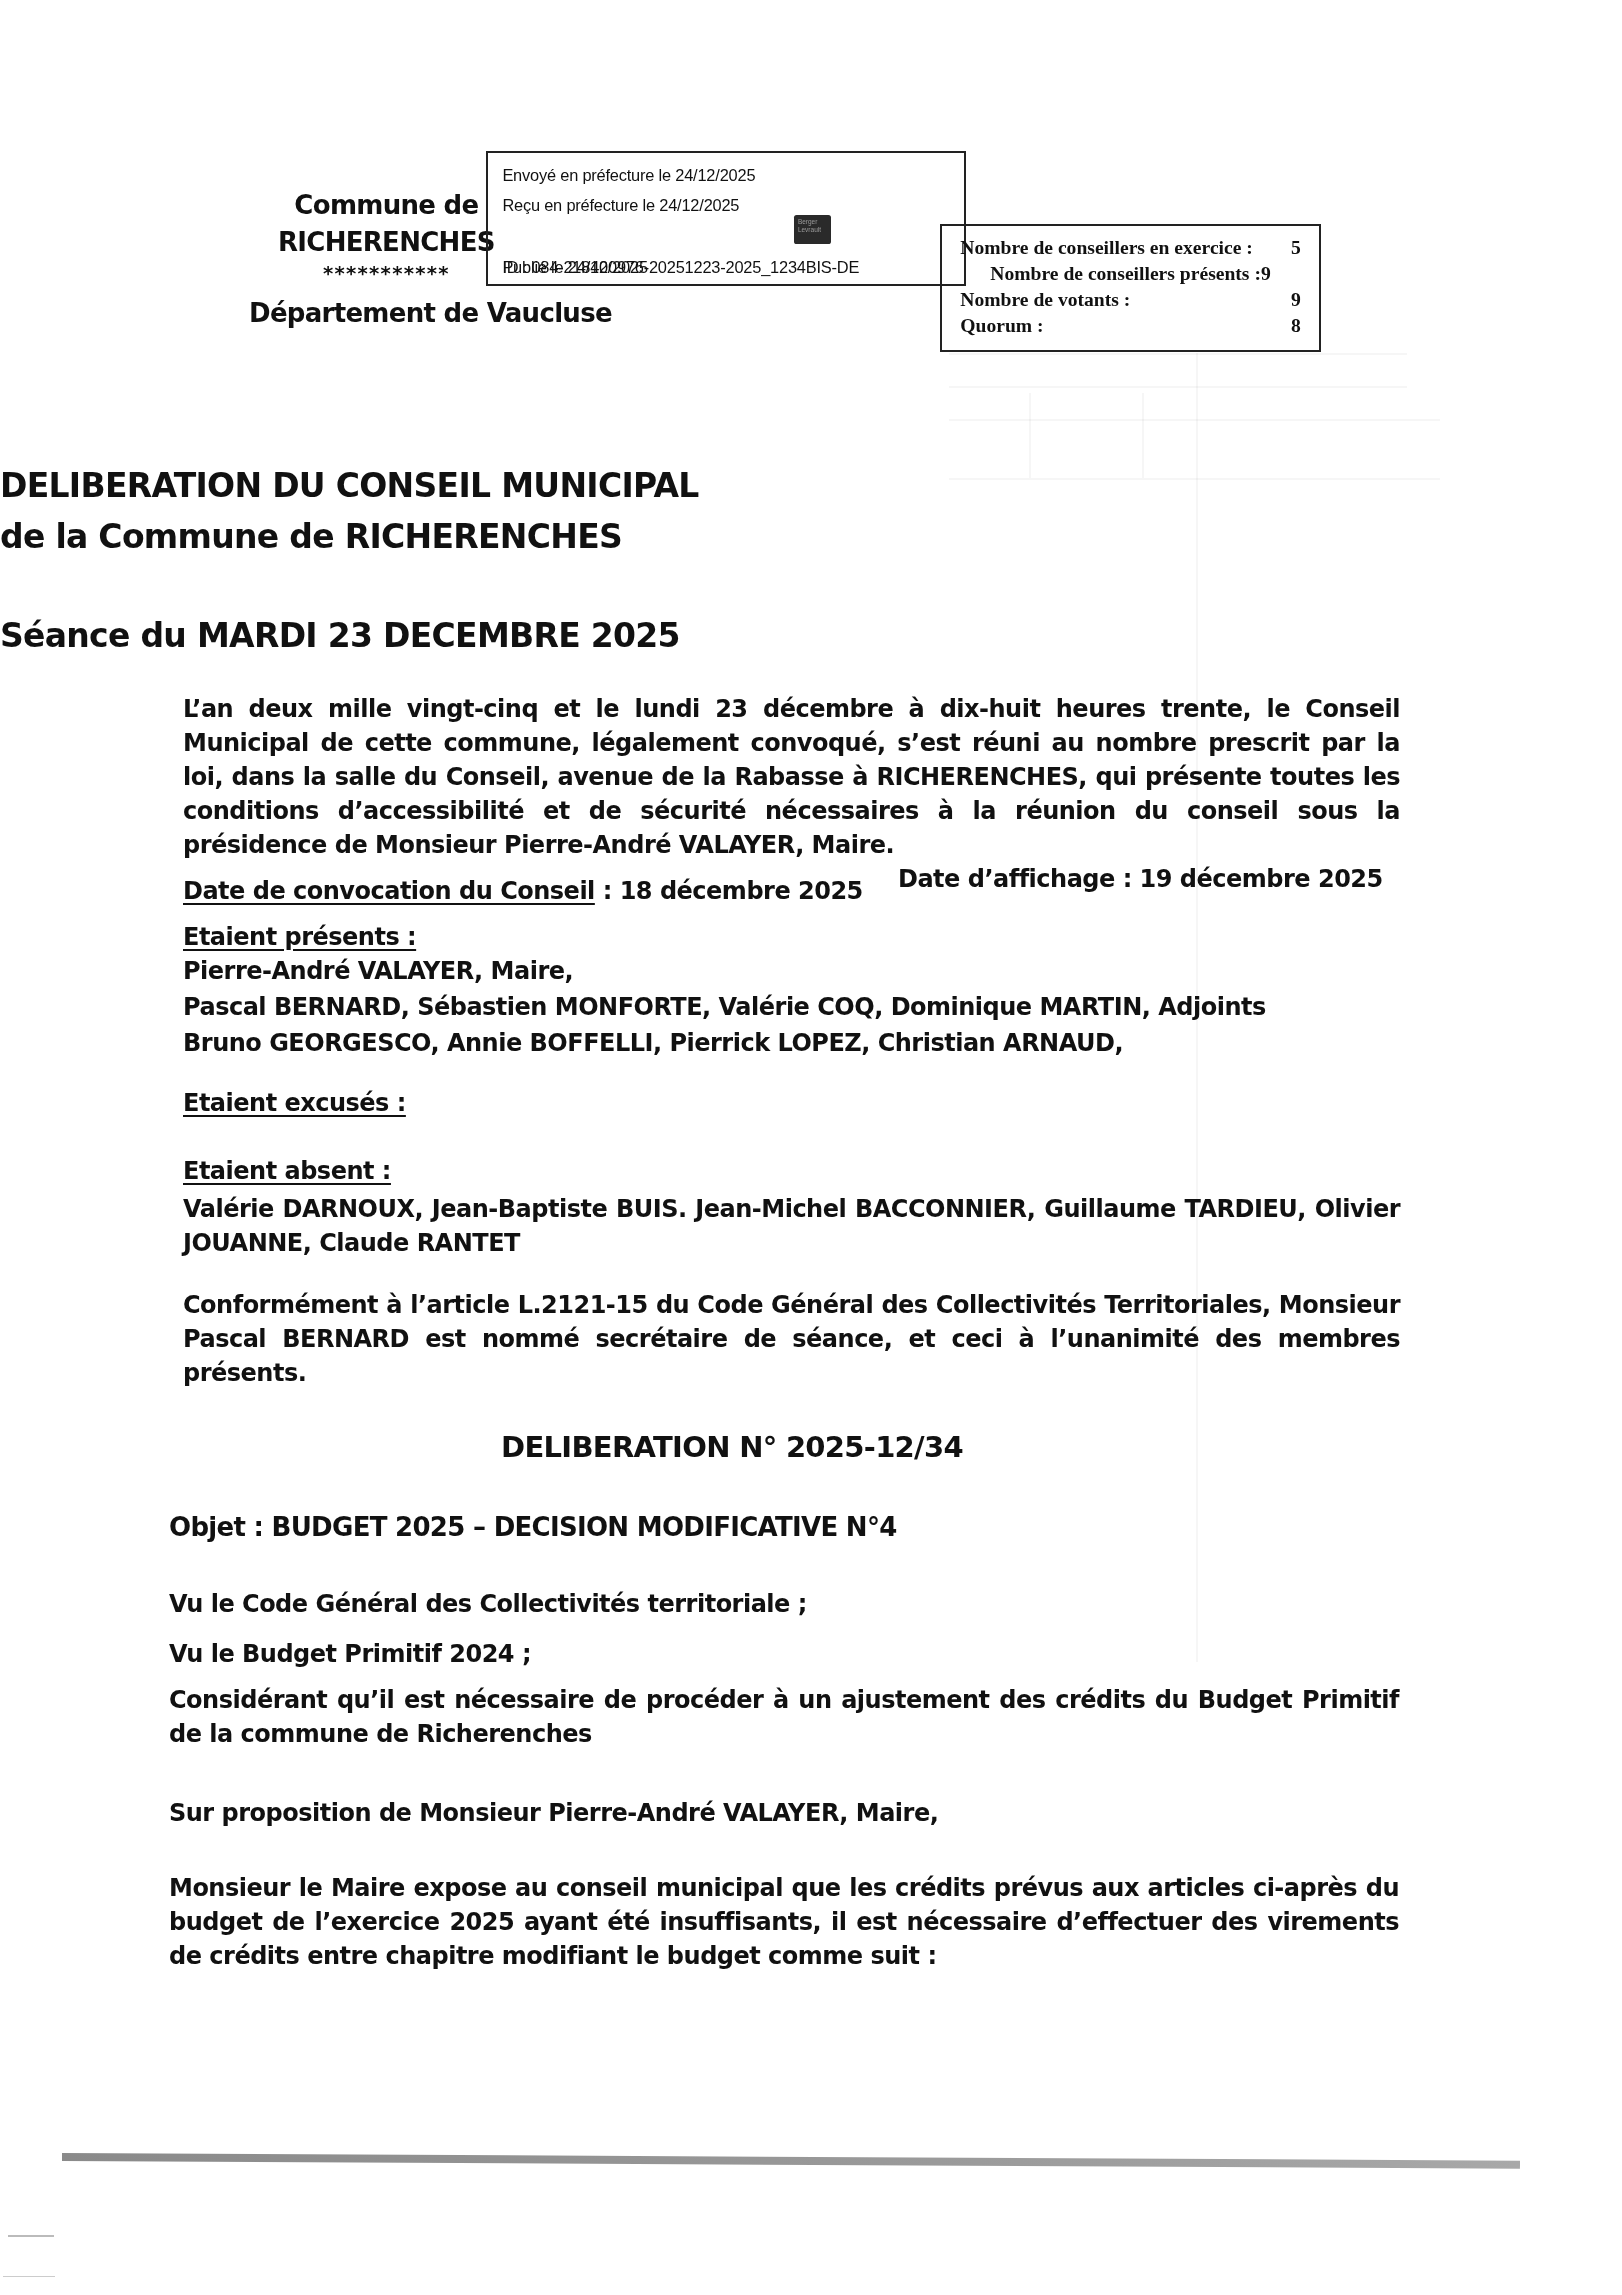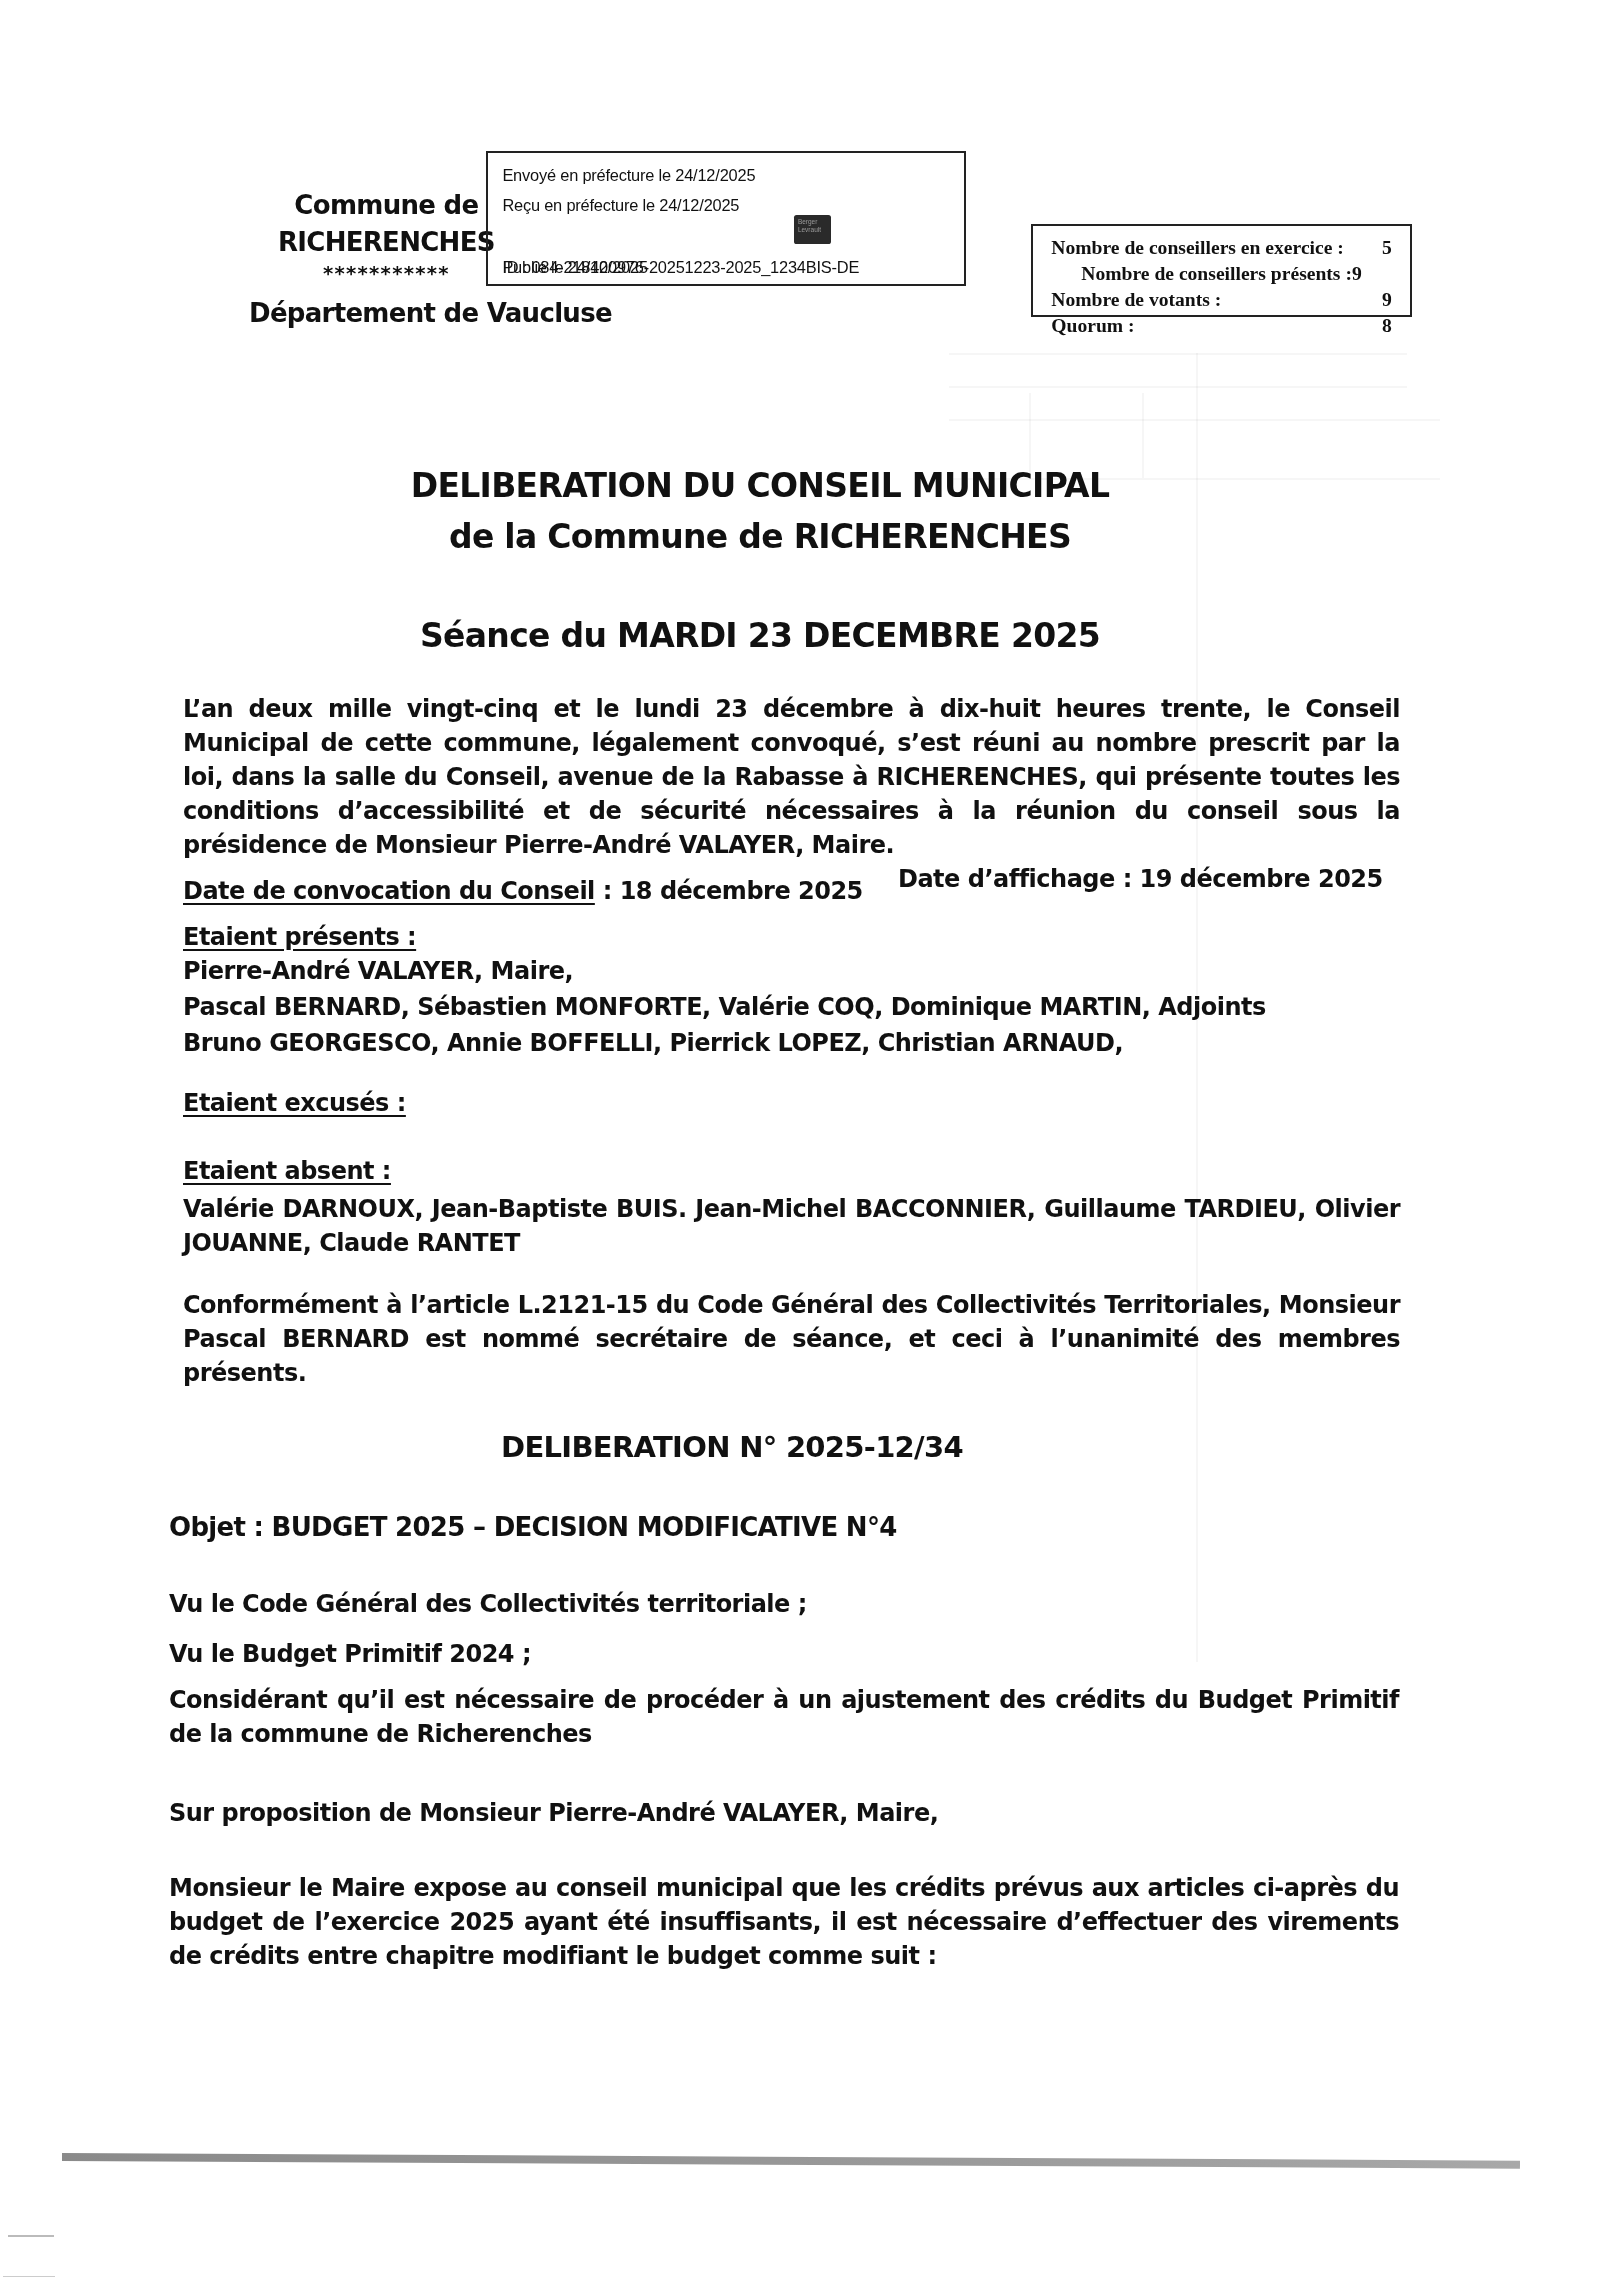--- a/index.html
+++ b/index.html
@@ -16,25 +16,25 @@
     .commune div { white-space: nowrap; }
     .stars { font-size: 19.6px; letter-spacing: 1.3px; font-weight: bold; line-height: 26px; }
     .dept { left: 249px; top: 298px; font-size: 26px; font-weight: 600; letter-spacing: -0.7px; white-space: nowrap; }
 
     
     .stamp { left: 486px; top: 151px; width: 480px; height: 135px; border: 2.6px solid #222; box-sizing: border-box; }
     .stamp-line { position: absolute; left: 14.4px; font-size: 16.4px; white-space: nowrap; letter-spacing: -0.2px; }
     .logo { position: absolute; left: 306px; top: 62px; width: 37px; height: 29px; background: #2a2a2a; border-radius: 2.6px; color: #9a9a9a; font-size: 6.5px; line-height: 7.9px; padding: 2.6px 3.9px; box-sizing: border-box; overflow: hidden; }
 
     
-    .counts { left: 1031px; top: 224px; width: 381px; height: 93px; border: 2px solid #222; box-sizing: border-box; }
+    .counts { left: 940px; top: 224px; width: 381px; height: 128px; border: 2px solid #222; box-sizing: border-box; }
     .count-row { position: absolute; left: 18.3px; right: 18.3px; font-size: 19.6px; font-weight: bold; display: flex; justify-content: space-between; white-space: nowrap; }
 
     
-    .title { left: 0; width: 1520px; text-align: center; font-weight: bold; letter-spacing: -0.7px; white-space: nowrap; }
+    .title { left: 0; width: 1520px; font-weight: bold; letter-spacing: -0.7px; white-space: nowrap; }
     .t1 { top: 466px; font-size: 33px; }
     .t2 { top: 517px; font-size: 33px; }
     .t3 { top: 616px; font-size: 33px; }
 
     
     .para { left: 183px; width: 1217px; font-size: 24px; line-height: 34px; font-weight: 600; letter-spacing: -0.5px; text-align: justify; }
     .line { position: absolute; left: 183px; font-size: 24px; font-weight: 600; letter-spacing: -0.5px; white-space: nowrap; }
 
     .delib-num { left: 0; width: 1464px; text-align: center; top: 1430px; font-size: 29px; font-weight: bold; letter-spacing: -0.7px; }
     .objet { left: 169px; top: 1512px; font-size: 26px; font-weight: bold; letter-spacing: -0.7px; white-space: nowrap; }

